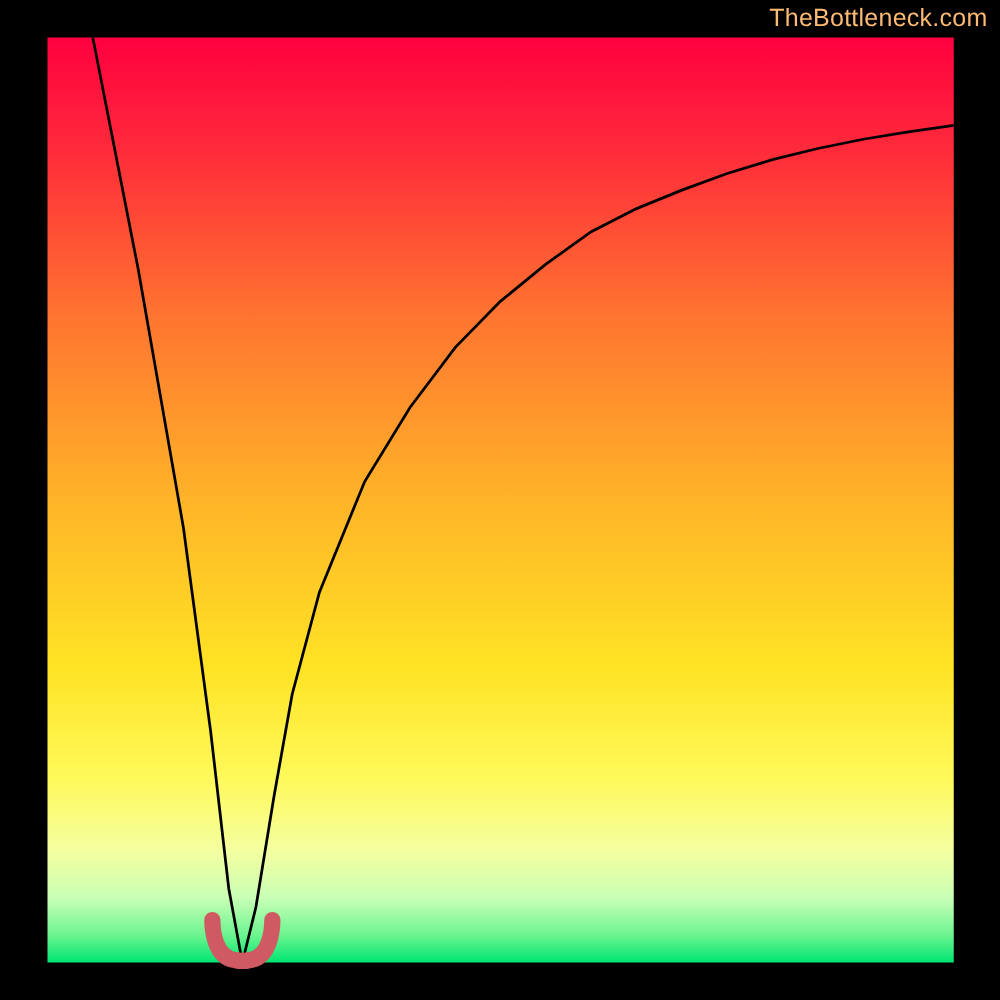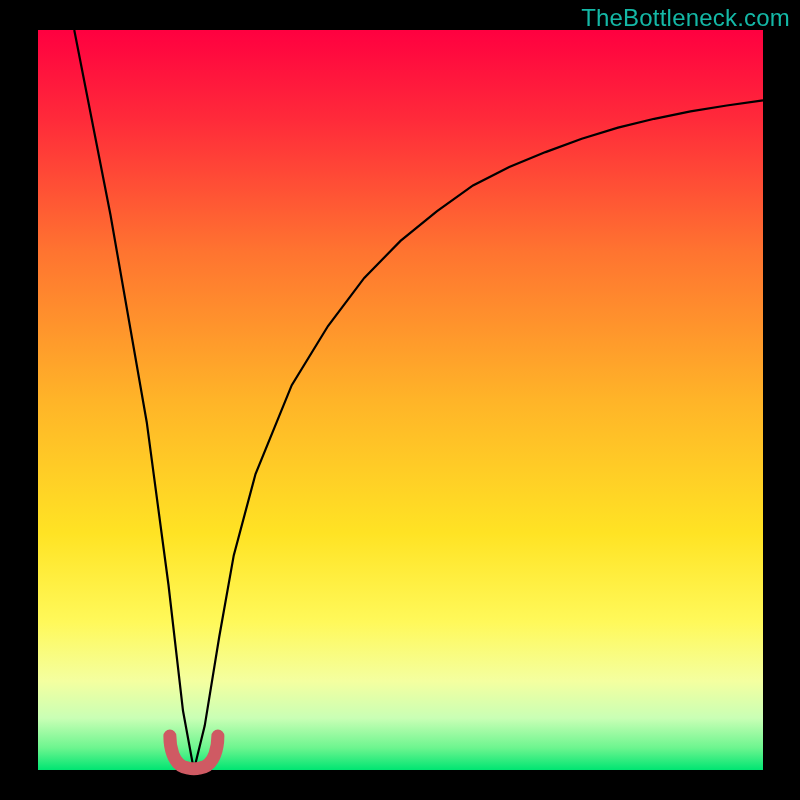--- a/index.html
+++ b/index.html
@@ -16,22 +16,22 @@
     top: 0;
     left: 0;
     width: 800px;
     height: 800px;
     background: #000;
   }
   .watermark {
     position: absolute;
     top: 4px;
     right: 10px;
-    color: #14b8a6;
-    font-size: 24px;
+    color: #fdba74;
+    font-size: 20px;
     letter-spacing: 0.2px;
     font-weight: 500;
   }
   svg {
     position: absolute;
     top: 0;
     left: 0;
   }
 </style>
 </head>

